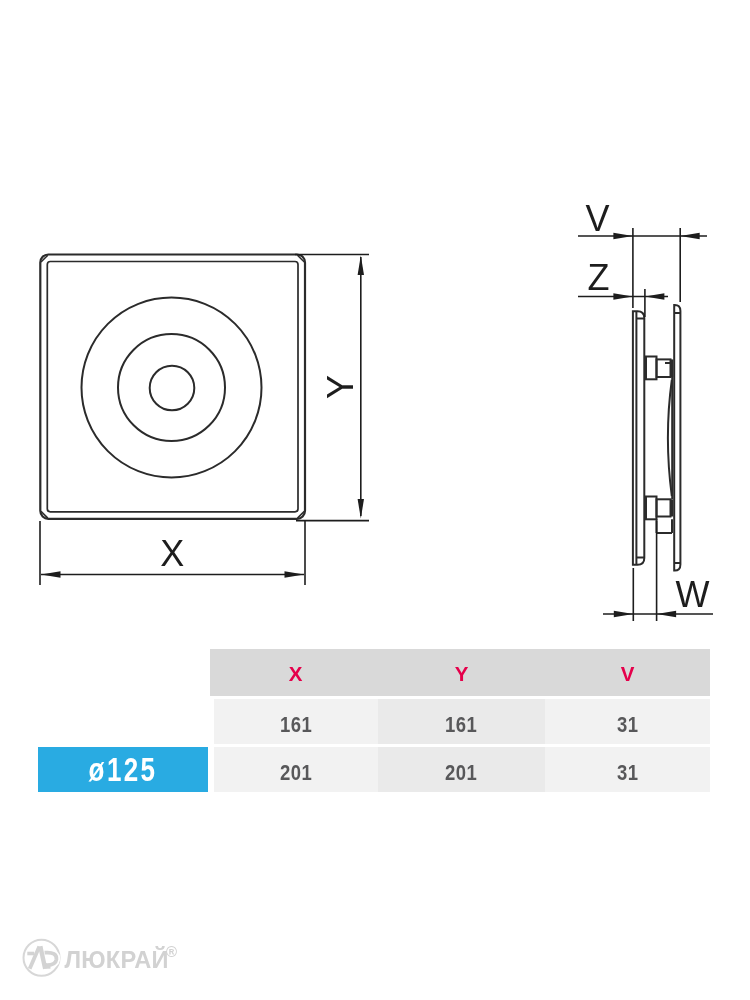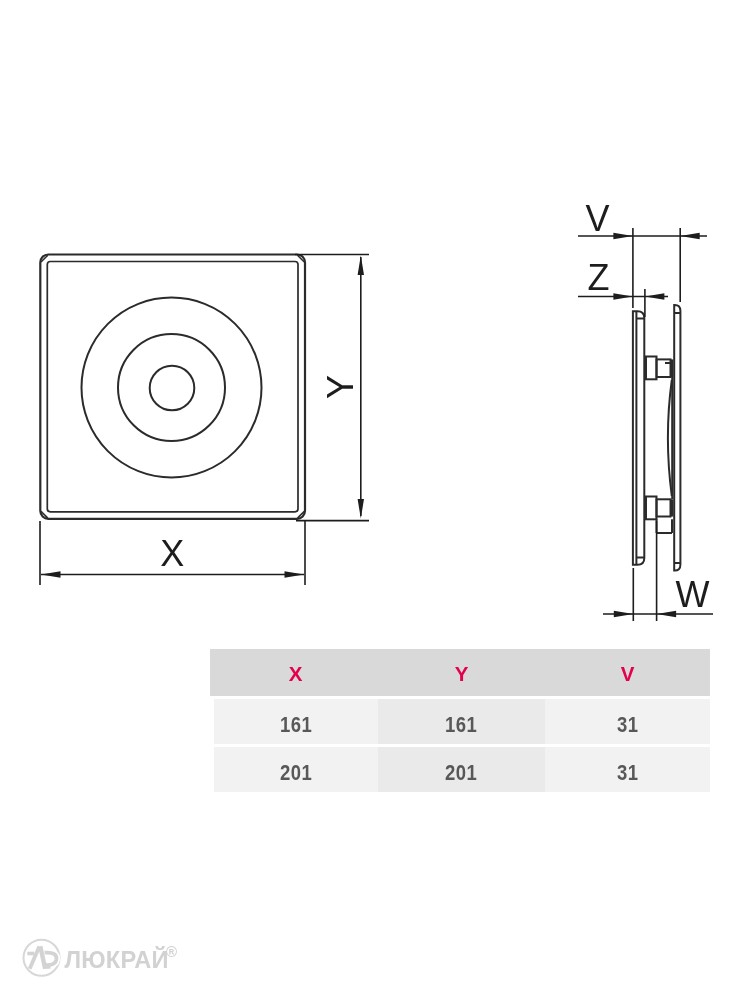--- a/index.html
+++ b/index.html
@@ -121,20 +121,23 @@
 <div class="cell numtxt" style="left:213.5px;top:699px;width:164.5px;height:45px;background:#f2f2f2;">
       <span>161</span>
     </div>
 <div class="cell numtxt" style="left:378px;top:699px;width:167px;height:45px;background:#eaeaea;">
       <span>161</span>
     </div>
 <div class="cell numtxt" style="left:545px;top:699px;width:165px;height:45px;background:#f2f2f2;">
       <span>31</span>
     </div>
 
+<div class="cell lbltxt" style="left:38px;top:747px;width:170px;height:45px;background:#29abe2;">
+      <span>ø125</span>
+    </div>
 <div class="cell numtxt" style="left:213.5px;top:747px;width:164.5px;height:45px;background:#f2f2f2;">
       <span>201</span>
     </div>
 <div class="cell numtxt" style="left:378px;top:747px;width:167px;height:45px;background:#eaeaea;">
       <span>201</span>
     </div>
 <div class="cell numtxt" style="left:545px;top:747px;width:165px;height:45px;background:#f2f2f2;">
       <span>31</span>
     </div>
 

